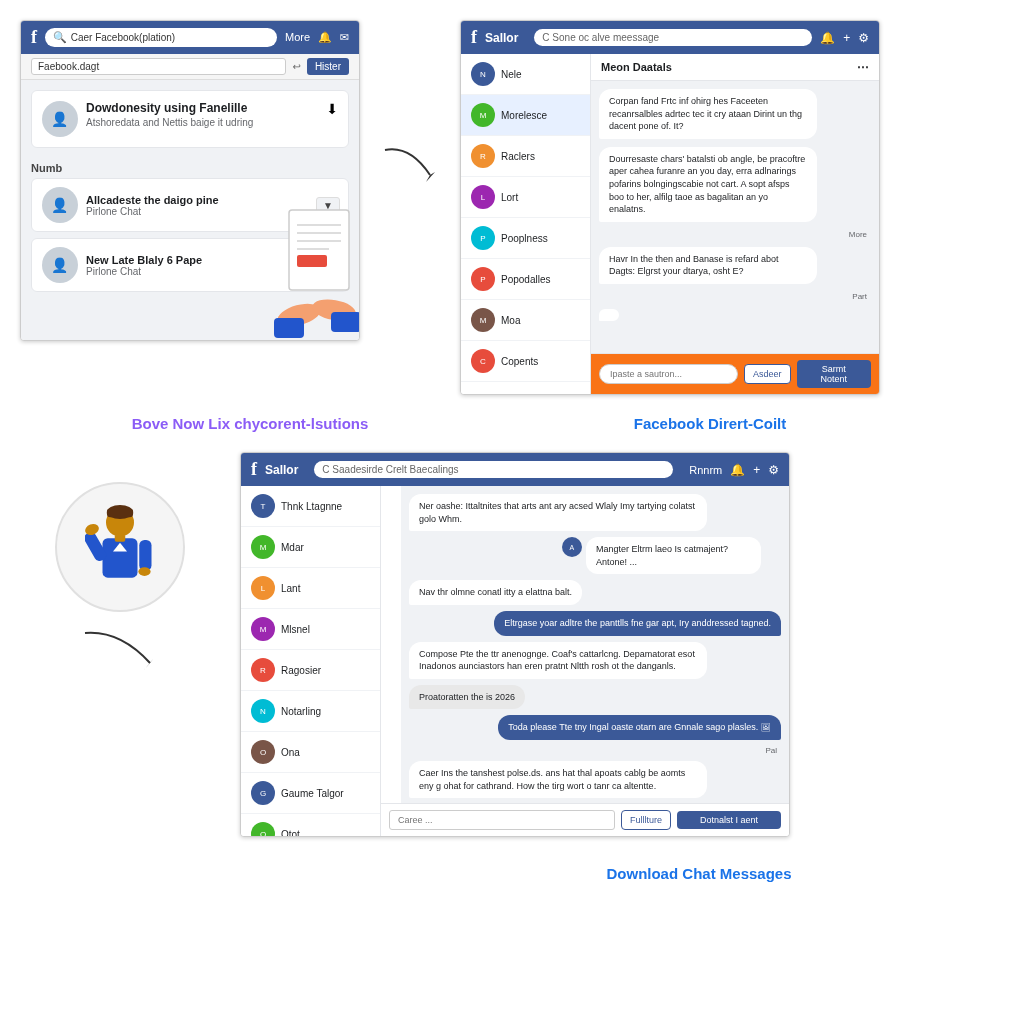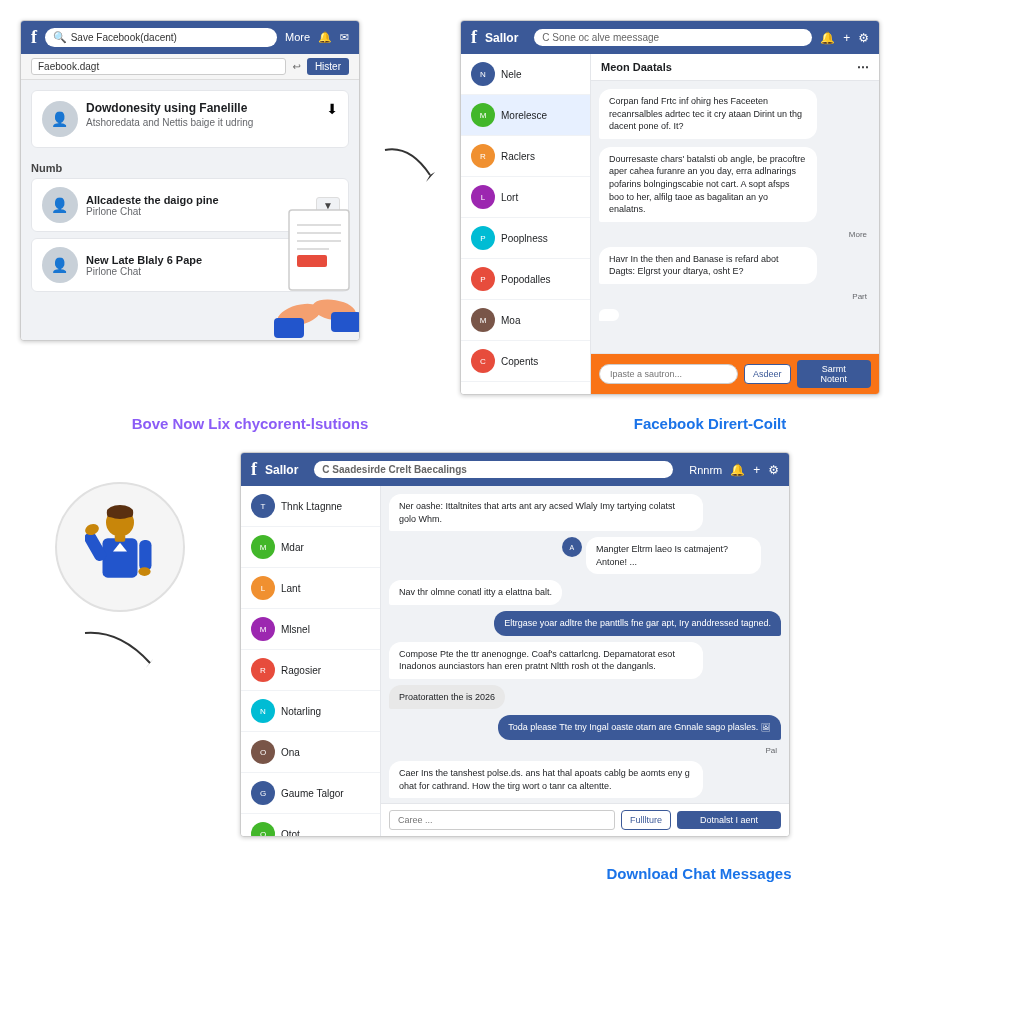--- a/index.html
+++ b/index.html
@@ -444,20 +444,21 @@
     }
 
     .bottom-chat-messages {
       flex: 1;
       padding: 8px;
       overflow-y: auto;
       display: flex;
       flex-direction: column;
       gap: 6px;
       background: #f0f2f5;
+      margin-left: 20px;
     }
 
     .bottom-chat-footer {
       padding: 6px 8px;
       border-top: 1px solid #e4e6ea;
       display: flex;
       gap: 6px;
       align-items: center;
       background: #fff;
     }
@@ -506,21 +507,21 @@
 
 <div class="main-container">
 
   <div class="top-row">
 
     <div class="fb-save-screenshot">
       <div class="fb-nav-bar">
         <span class="fb-logo">f</span>
         <div class="fb-search-bar">
           <span>🔍</span>
-          <span style="font-size:10px;color:#333;">Save Facebook(dacent)</span>
+          <span style="font-size:10px;color:#333;">Caer Facebook(plation)</span>
         </div>
         <div class="fb-nav-links">
           <span>More</span>
           <span>🔔</span>
           <span>✉</span>
         </div>
       </div>
       <div class="fb-url-bar">
         <input class="fb-url-input" readonly="" value="Faebook.dagt" style="">
         <span style="font-size:10px;color:#666;">↩</span>
@@ -698,21 +699,21 @@
           <path d="M5,5 Q40,2 70,35" stroke="#333" stroke-width="2" fill="none"></path>
           <polygon points="64,42 74,30 70,35" fill="#333"></polygon>
         </svg>
       </div>
     </div>
 
     <div class="fb-bottom-screenshot">
       <div class="messenger-nav">
         <span class="fb-logo">f</span>
         <span style="color:#fff;font-size:12px;font-weight:bold;margin-right:8px;">Sallor</span>
-        <div class="messenger-search" style="flex:1;font-size:10px;font-weight:bold;">C Saadesirde Crelt Baecalings</div>
+        <div class="messenger-search" style="flex:1;font-size:10px;">C Saadesirde Crelt Baecalings</div>
         <span style="color:#fff;font-size:11px;margin-left:8px;">Rnnrm</span>
         <div class="messenger-icons">
           <span>🔔</span>
           <span>+</span>
           <span>⚙</span>
         </div>
       </div>
       <div class="bottom-messenger-body">
         <div class="bottom-sidebar">
           <div class="messenger-sidebar-item">

